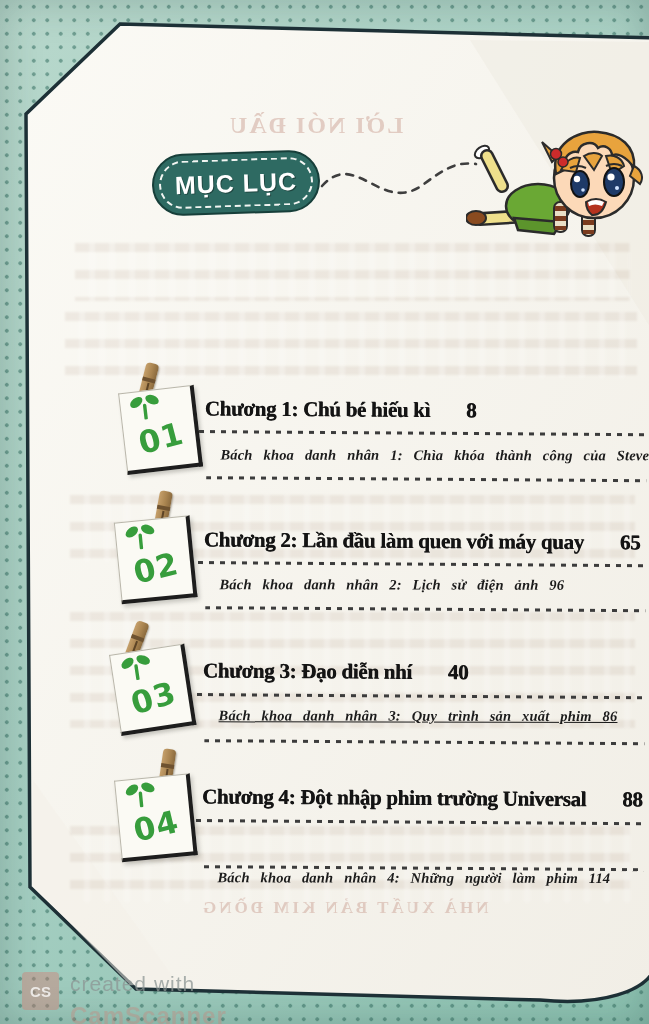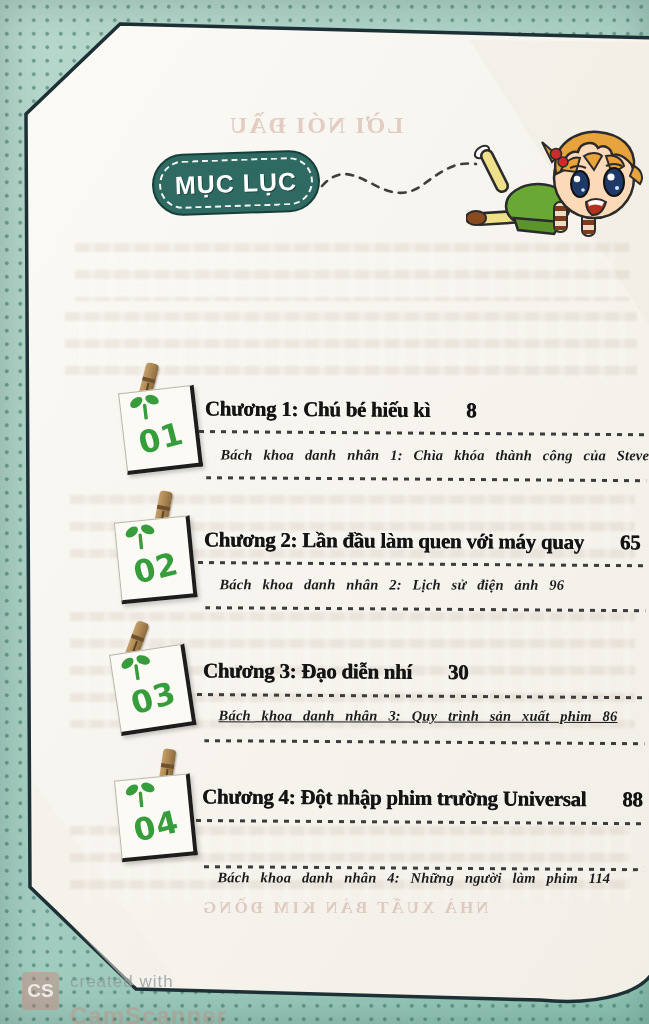--- a/index.html
+++ b/index.html
@@ -96,25 +96,25 @@
     word-spacing:7px; letter-spacing:.2px; transform:rotate(-.3deg);
   }
   .rule {
     position:absolute; height:2.5px;
     background:repeating-linear-gradient(90deg,#3c3c3c 0 5px, rgba(0,0,0,0) 5px 11px);
   }
   .wm-logo {
     position:absolute; left:22px; top:972px; width:37px; height:38px;
     background:rgba(216,120,110,.40); border-radius:4px; z-index:6;
     display:flex; align-items:center; justify-content:center;
-    color:rgba(255,255,255,.75); font-weight:bold; font-size:19px;
+    color:rgba(255,255,255,.75); font-weight:bold; font-size:15px;
   }
   .wm-line1 {
     position:absolute; left:70px; top:972px; z-index:6;
-    color:rgba(140,150,148,.75); font-size:17px; letter-spacing:1px;
+    color:rgba(140,150,148,.75); font-size:21px; letter-spacing:1px;
   }
   .wm-line2 {
     position:absolute; left:70px; top:1002px; z-index:6;
     color:rgba(216,120,110,.30); font-size:24px; font-weight:bold; letter-spacing:1px;
   }
 </style>
 </head>
 <body>
 
 <div class="stage">
@@ -244,21 +244,21 @@
         <svg class="sprout" width="34" height="26" viewBox="0 0 34 26">
           <path d="M16,25 L16,12" stroke="#379d3c" stroke-width="3.4" stroke-linecap="round"></path>
           <ellipse cx="8" cy="8" rx="7" ry="4.4" fill="#379d3c" transform="rotate(-32 8 8)"></ellipse>
           <ellipse cx="24" cy="7" rx="7" ry="4.4" fill="#379d3c" transform="rotate(28 24 7)"></ellipse>
         </svg>
         <span class="tag-number">03</span>
       </div>
     </div>
     <div class="chapter-title" style="left:204px; top:659px;">
       <span>Chương 3: Đạo diễn nhí</span>
-      <span>30</span>
+      <span>40</span>
     </div>
     <div class="rule" style="left:198px; top:694px; width:448px;"></div>
     <div class="chapter-sub" style="left:220px; top:707px;text-decoration:underline;">Bách khoa danh nhân 3: Quy trình sản xuất phim 86</div>
     <div class="rule" style="left:206px; top:740px; width:440px;"></div>
 
     <div class="tag" style="left:116px; top:750px;">
       <div class="pin" style="left:46px; top:0; transform:rotate(8deg);"></div>
       <div class="note" style="left:4px; top:28px; transform:rotate(-6deg);">
         <svg class="sprout" width="34" height="26" viewBox="0 0 34 26">
           <path d="M16,25 L16,12" stroke="#379d3c" stroke-width="3.4" stroke-linecap="round"></path>

